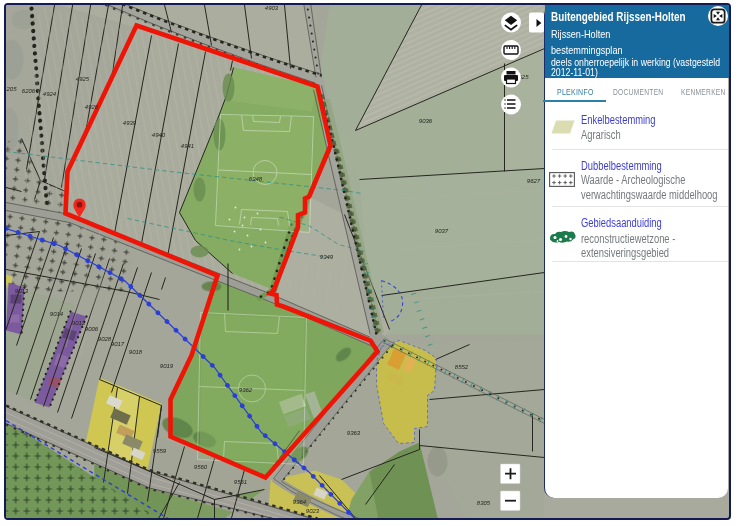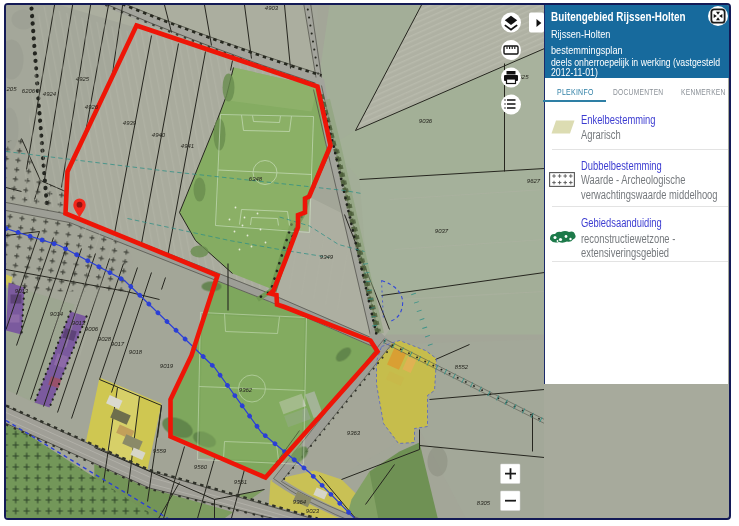--- a/index.html
+++ b/index.html
@@ -1,19 +1,19 @@
 <!DOCTYPE html>
 <html><head>
 <meta charset="utf-8">
 <style>
   html,body{margin:0;padding:0;background:#ffffff;width:739px;height:526px;overflow:hidden;
     font-family:"Liberation Sans",sans-serif;}
   #frame{position:absolute;left:4px;top:3px;width:722.5px;height:512.5px;
     border:2.5px solid #131a56;border-radius:4px;overflow:hidden;background:#a7aa9c;}
-  #sidebar{position:absolute;left:537.5px;top:0;width:183.5px;height:379px;background:#ffffff;border-left:1.5px solid #1b2a6b;}
+  #sidebar{position:absolute;left:537.5px;top:0;width:183.5px;height:493px;background:#ffffff;border-left:1.5px solid #1b2a6b;border-radius:10px;}
   .abs{position:absolute;}
 </style>
 </head>
 <body>
 
 <div id="frame">
 
 <svg id="map" class="abs" style="left:0;top:0" width="538" height="513" viewBox="6.5 5.5 538 513" xmlns="http://www.w3.org/2000/svg">
   <defs>
     <pattern id="crossG" width="12" height="9.5" patternUnits="userSpaceOnUse" patternTransform="rotate(8)">

